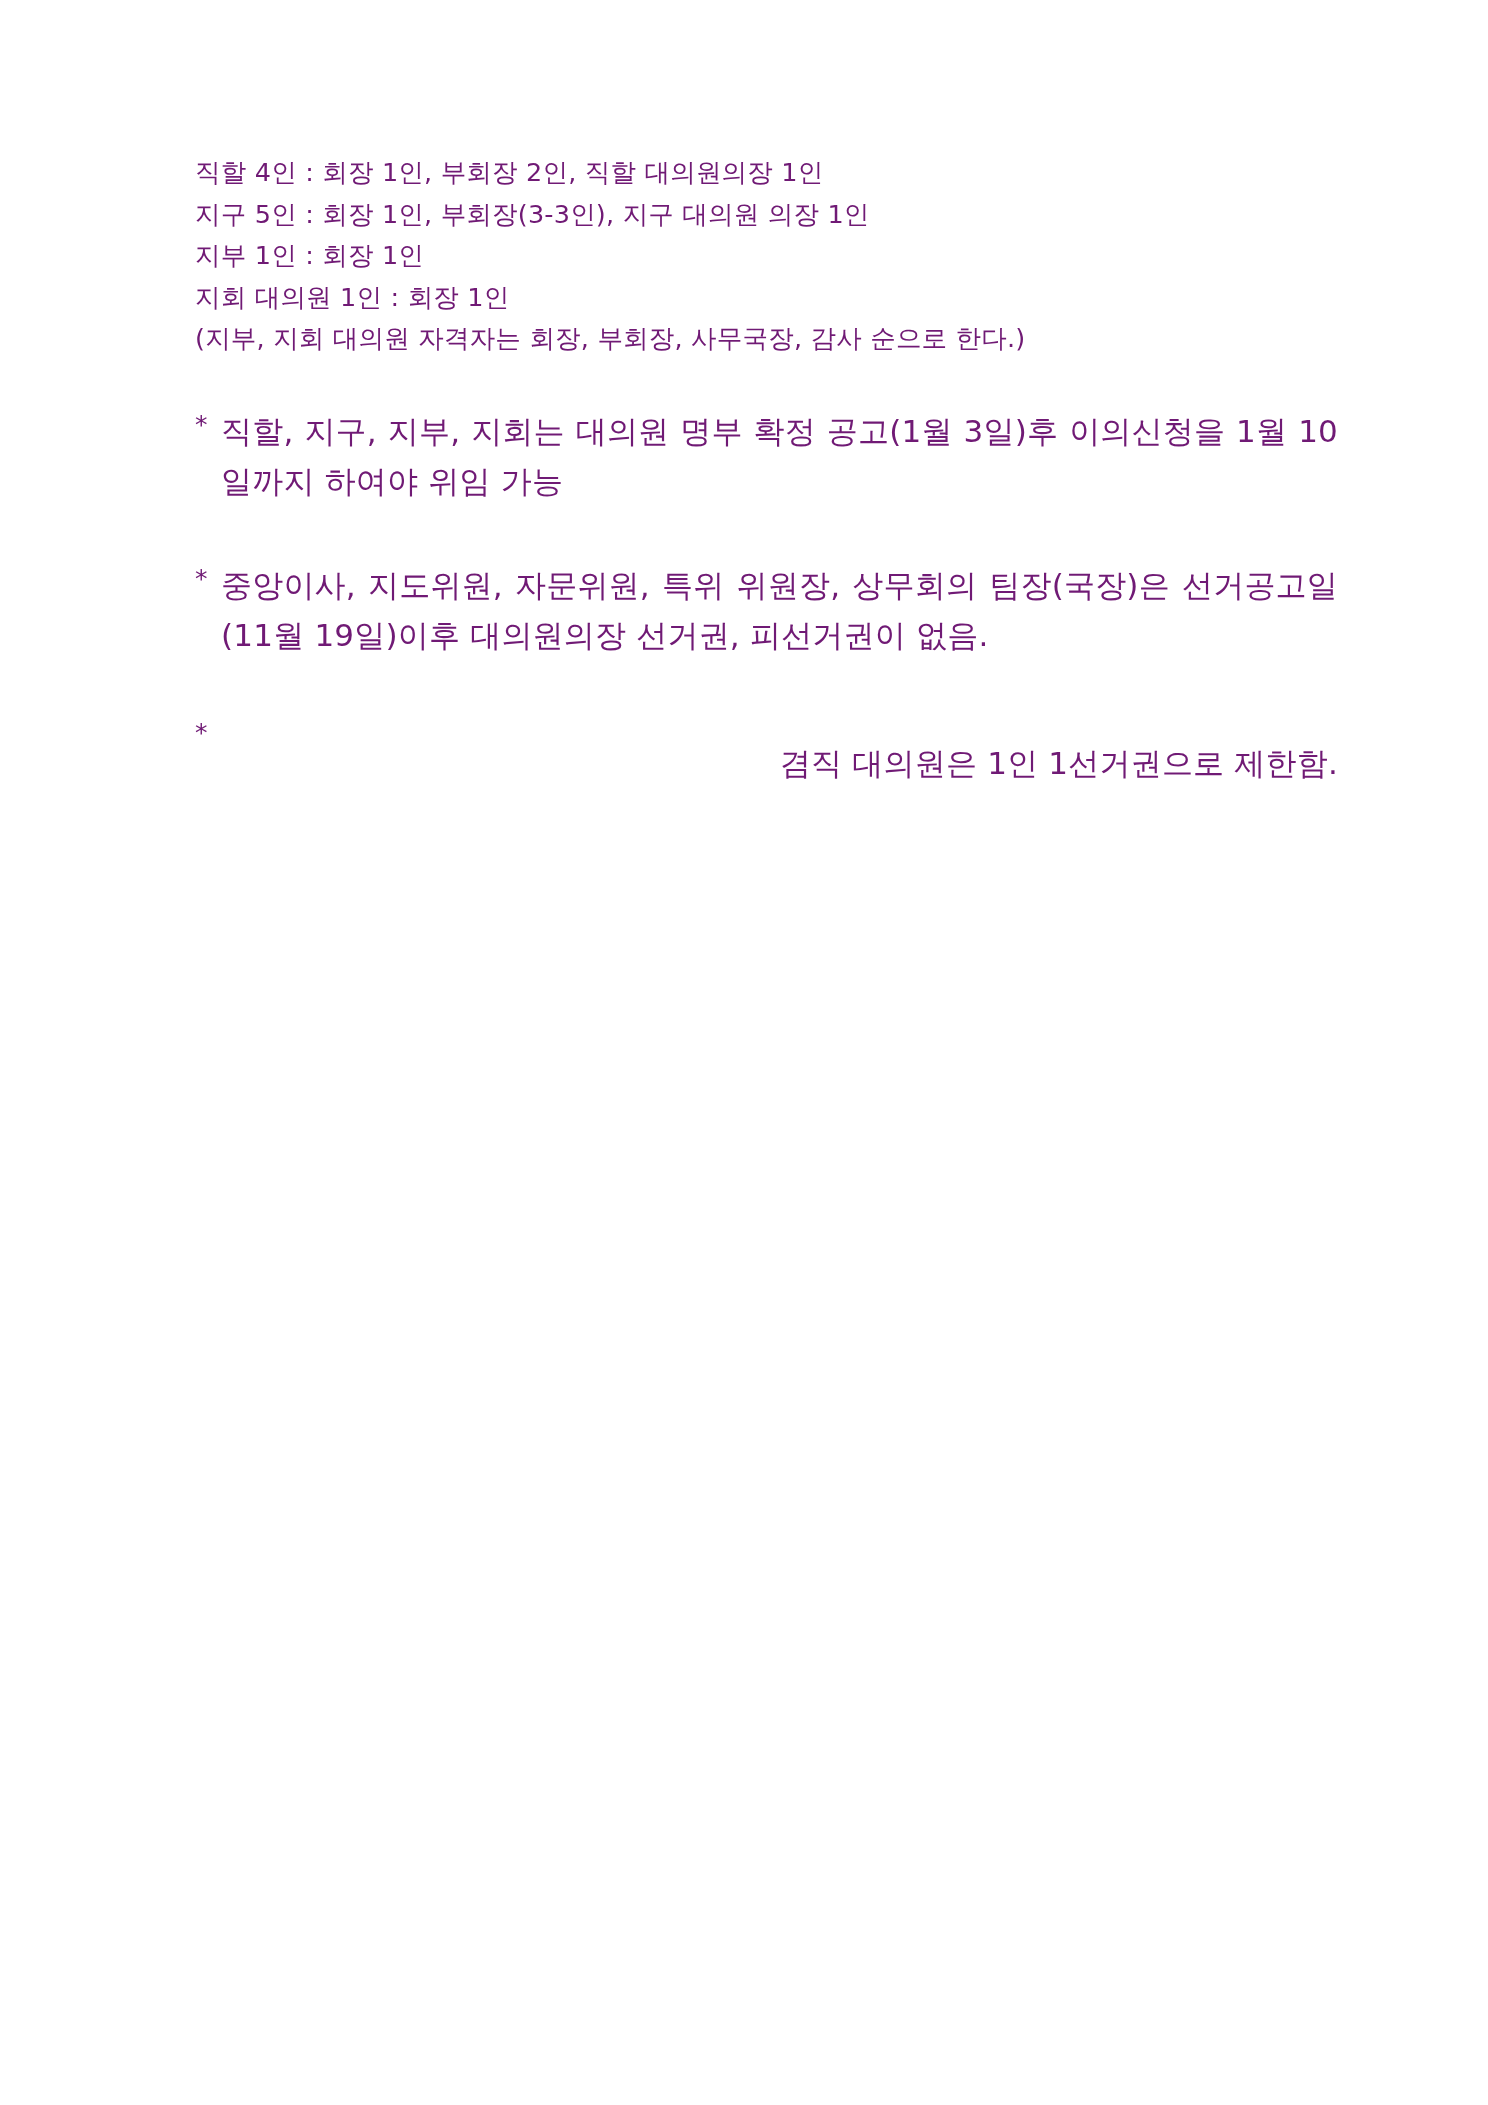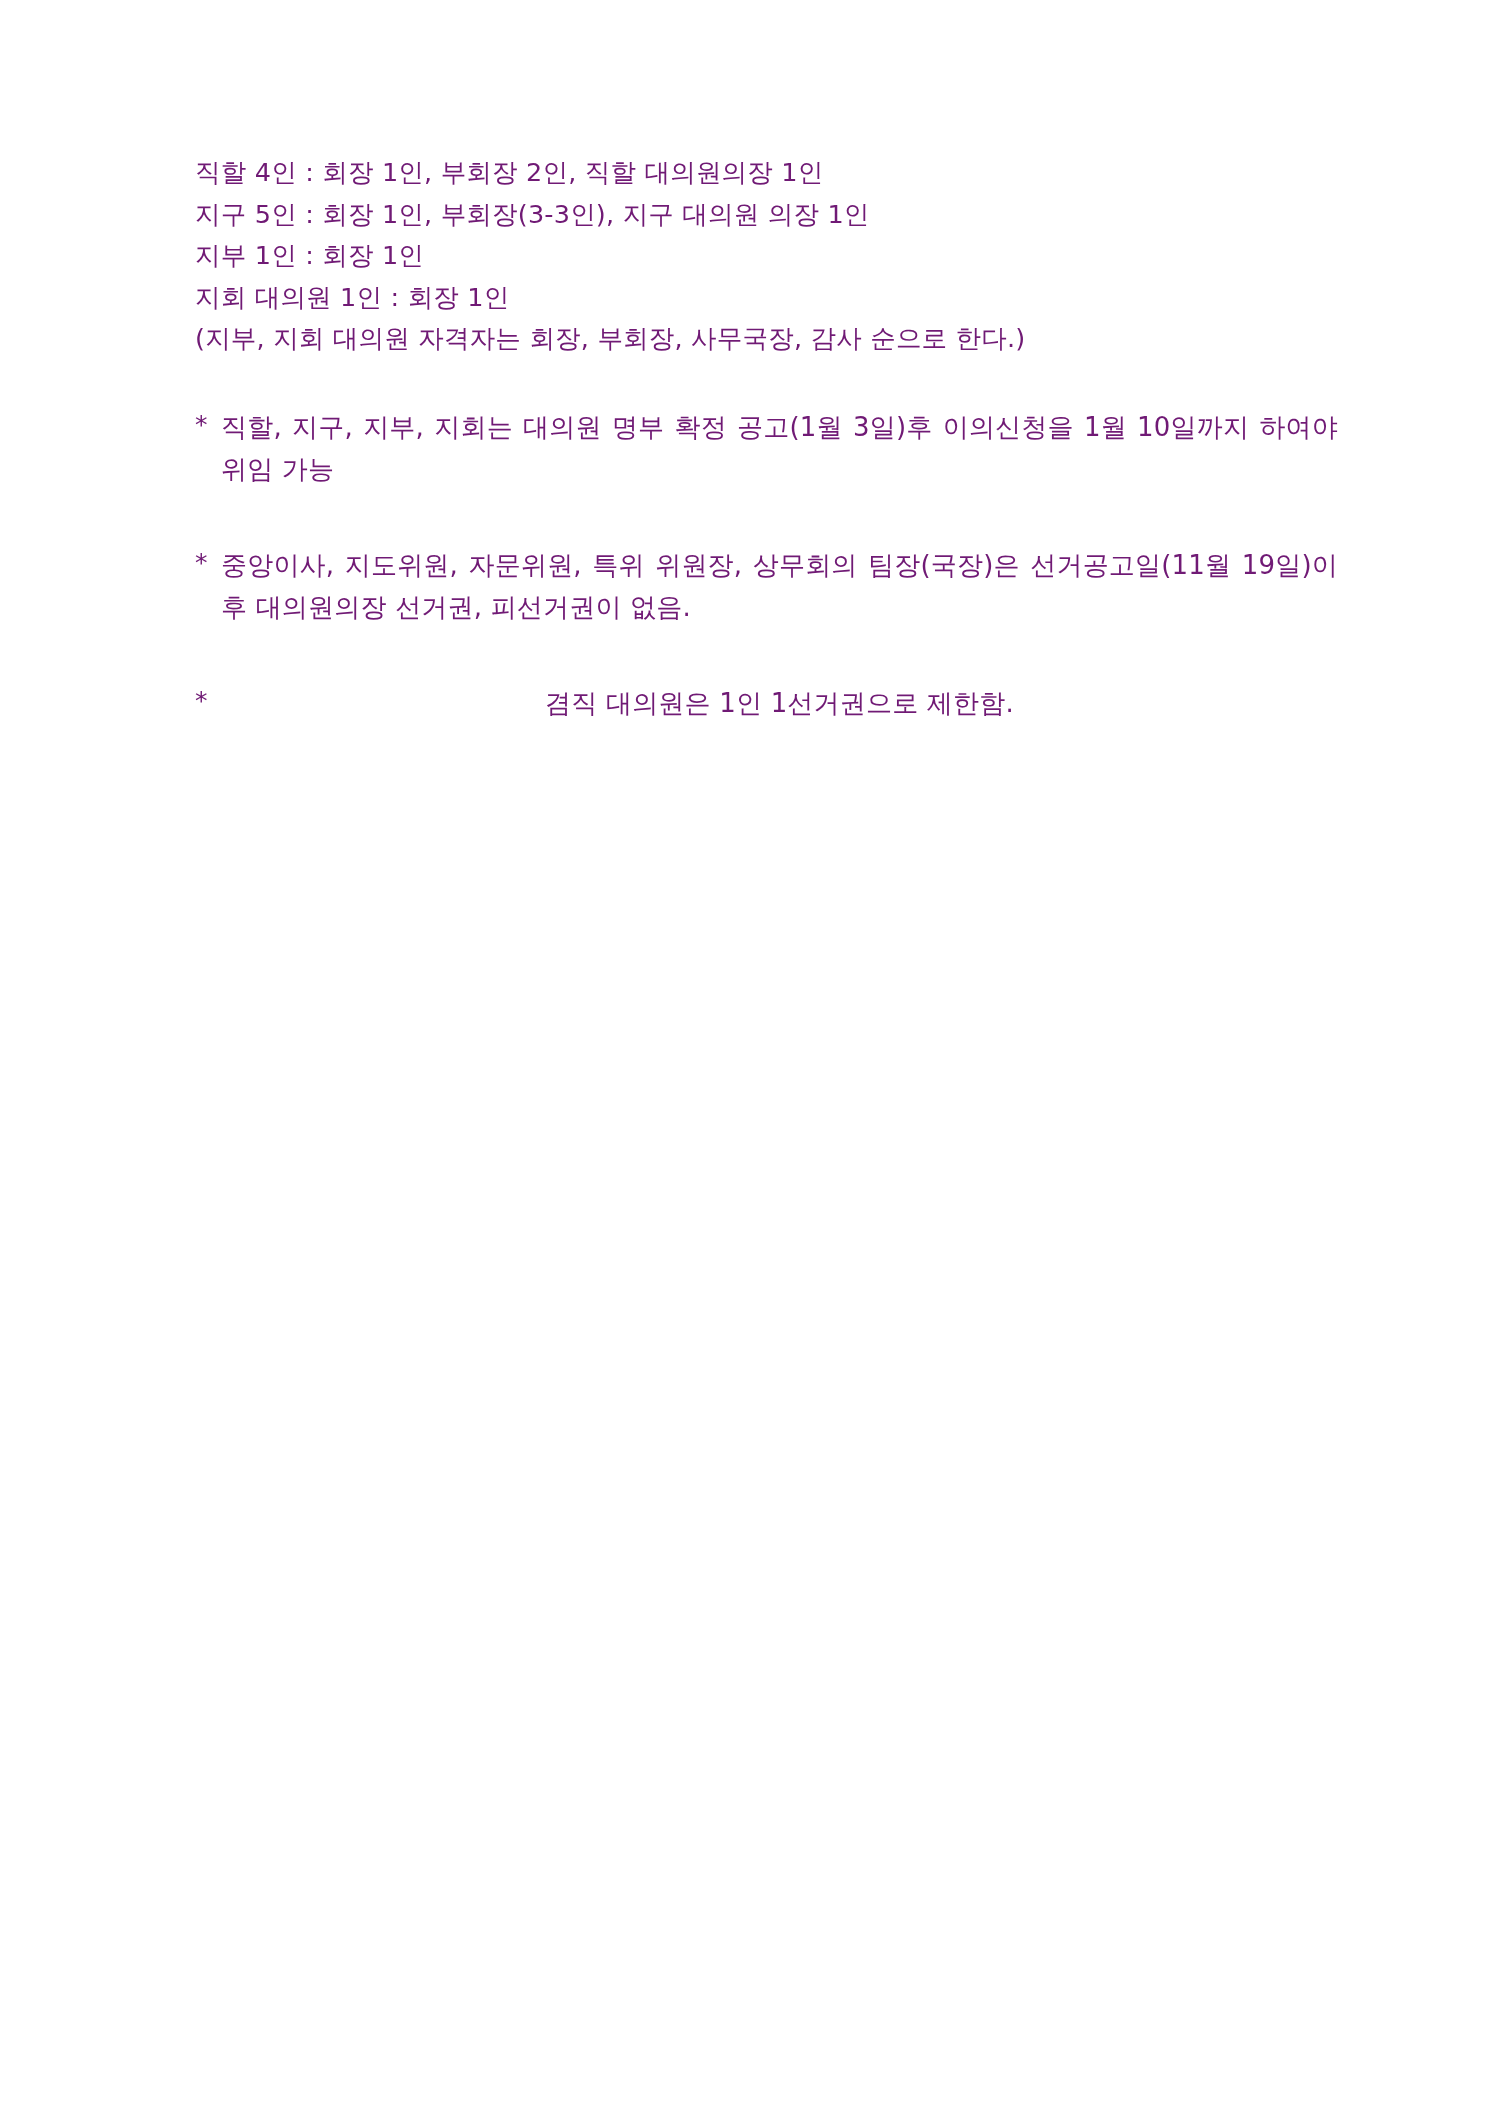--- a/index.html
+++ b/index.html
@@ -44,28 +44,29 @@
   }
   .bullet-mark {
     width: 26px;
     flex: 0 0 26px;
     font-size: 25px;
     line-height: 1.45;
     padding-top: 1px;
   }
   .bullet-text {
     flex: 1 1 auto;
-    font-size: 26px;
+    font-size: 31px;
     line-height: 1.62;
     text-align: justify;
     text-justify: inter-character;
     white-space: normal;
   }
   .bullet-text.nowrap-one {
-    text-align: center;
+    text-align: right;
+    margin-top: 24px;
   }
 </style>
 </head>
 <body>
 
 <div class="page">
   <div class="doc-body">
 
     <p class="line tight">직할 4인 : 회장 1인, 부회장 2인, 직할 대의원의장 1인</p>
     <p class="line tight">지구 5인 : 회장 1인, 부회장(3-3인), 지구 대의원 의장 1인</p>

